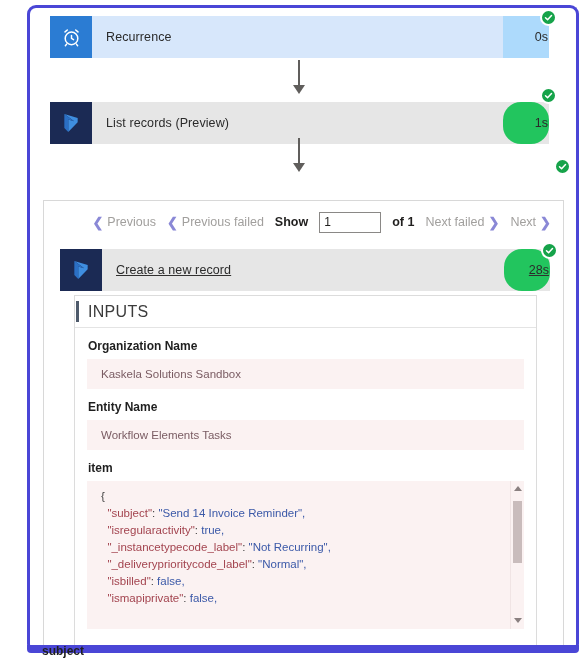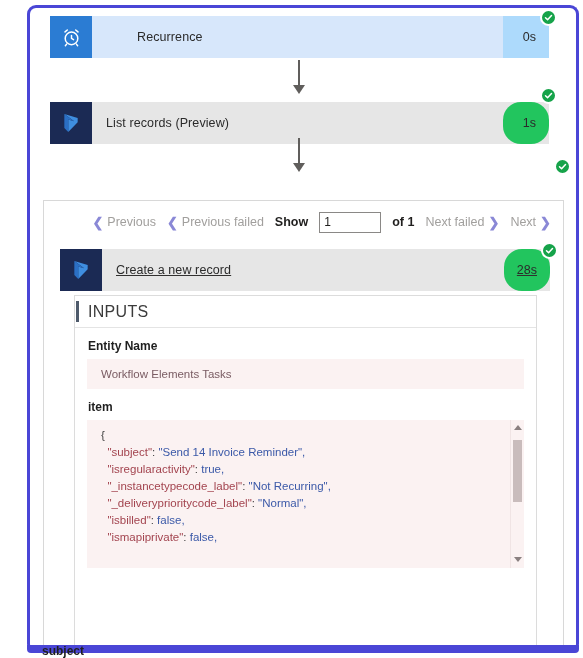--- a/index.html
+++ b/index.html
@@ -64,21 +64,21 @@
     font-size: 12.5px;
     color: #2b2b2b;
     letter-spacing: .1px;
   }
   .card-dur {
     width: 46px;
     min-width: 46px;
     display: flex;
     align-items: center;
     justify-content: flex-end;
-    padding-right: 13px;
+    padding-right: 1px;
     font-size: 12.5px;
     color: #2b2b2b;
     box-sizing: border-box;
   }
 
   
   .card-recurrence { background: #d7e7fb; }
   .card-recurrence .card-icon { background: #2b7cd3; }
   .card-recurrence .card-dur  { background: #addafc; }
 
@@ -276,21 +276,21 @@
     font-size: 12px;
     font-weight: 700;
     color: #1f1f1f;
   }
 </style>
 </head>
 <body>
 
 <div id="flow-frame">
 
-  <div class="card card-recurrence" style="left:20px; top:8px; width:499px;gap:31px;">
+  <div class="card card-recurrence" style="left:20px; top:8px; width:499px;">
     <div class="card-icon">
       <svg width="21" height="21" viewBox="0 0 24 24" fill="none" stroke="#ffffff" stroke-width="1.7" stroke-linecap="round" stroke-linejoin="round">
         <circle cx="12" cy="13" r="7.2"></circle>
         <path d="M12 9.6V13l2.3 1.4"></path>
         <path d="M4.6 5.6 7.2 3.4"></path>
         <path d="M19.4 5.6 16.8 3.4"></path>
         <path d="M6.4 19.6 5 21.4"></path>
         <path d="M17.6 19.6 19 21.4"></path>
       </svg>
     </div>
@@ -374,20 +374,24 @@
         <path d="M4 12.5 9.5 18 20 6.5"></path>
       </svg>
     </div>
 
     <div id="detail-panel">
 
       <div id="inputs-header">
         <span id="inputs-title">INPUTS</span>
       </div>
 
+      <div class="field">
+        <div class="field-label">Organization Name</div>
+        <div class="field-value">Kaskela Solutions Sandbox</div>
+      </div>
 
       <div class="field">
         <div class="field-label">Entity Name</div>
         <div class="field-value">Workflow Elements Tasks</div>
       </div>
 
       <div class="field">
         <div class="field-label">item</div>
         <div id="json-box">
           <div id="json-lines">

